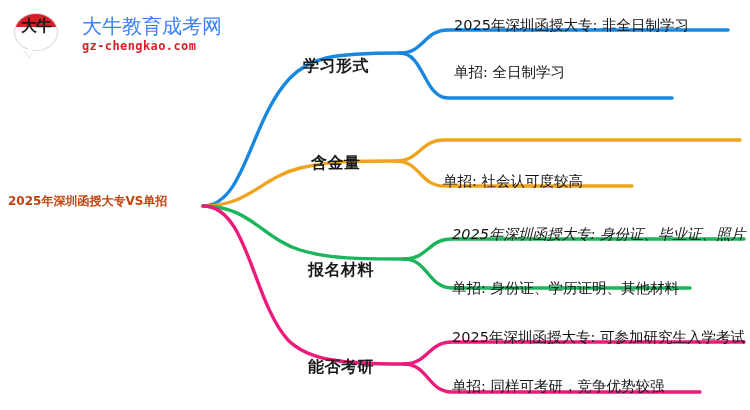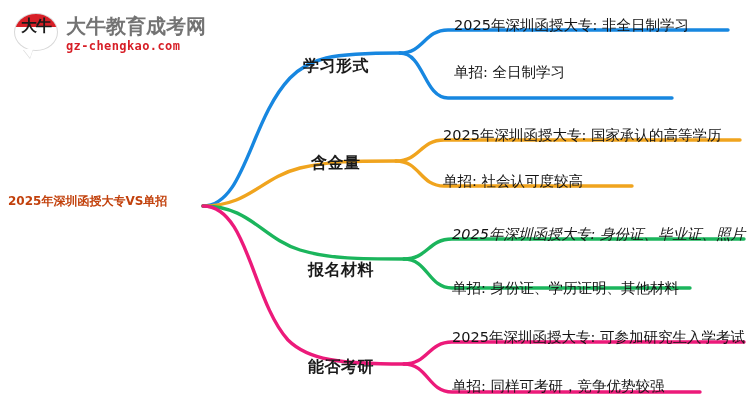--- a/index.html
+++ b/index.html
@@ -32,21 +32,21 @@
 
   
   .logo {
     position: absolute;
     left: 14px;
     top: 8px;
     width: 180px;
     height: 52px;
     display: flex;
     align-items: center;
-    gap: 6px;
+    gap: 22px;
   }
   .logo-mark {
     position: relative;
     width: 46px;
     height: 44px;
     flex: 0 0 46px;
   }
   .logo-bubble {
     position: absolute;
     left: 0;
@@ -93,22 +93,22 @@
     font-family: "DejaVu Sans", sans-serif;
   }
   .logo-words {
     display: flex;
     flex-direction: column;
     justify-content: center;
     line-height: 1;
   }
   .logo-cn {
     font-size: 20px;
-    font-weight: bold;
-    color: #737373;
+    font-weight: normal;
+    color: #3b82f6;
     letter-spacing: 0px;
     font-family: "DejaVu Sans", sans-serif;
     white-space: nowrap;
   }
   .logo-en {
     margin-top: 4px;
     font-size: 12px;
     font-weight: bold;
     color: #d71f27;
     letter-spacing: 0.4px;
@@ -197,21 +197,20 @@
   <div class="branch-label" style="left:311px; top:140px;">含金量</div>
 
   <div class="branch-label" style="left:308px; top:344px;">能否考研</div>
 
   <div class="branch-label" style="left:308px; top:247px;">报名材料</div>
 
   <div class="leaf-label" style="left:454px; top:16px;">2025年深圳函授大专: 非全日制学习</div>
 
   <div class="leaf-label" style="left:454px; top:63px;">单招: 全日制学习</div>
 
-  <div class="leaf-label" style="left:443px; top:126px;">2025年深圳函授大专: 国家承认的高等学历</div>
 
   <div class="leaf-label" style="left:443px; top:172px;">单招: 社会认可度较高</div>
 
   <div class="leaf-label" style="left:452px; top:225px;font-style:italic;">2025年深圳函授大专: 身份证、毕业证、照片</div>
 
   <div class="leaf-label" style="left:452px; top:273px;margin-top:6px;">单招: 身份证、学历证明、其他材料</div>
 
   <div class="leaf-label" style="left:452px; top:328px;">2025年深圳函授大专: 可参加研究生入学考试</div>
 
   <div class="leaf-label" style="left:452px; top:377px;">单招: 同样可考研，竞争优势较强</div>

